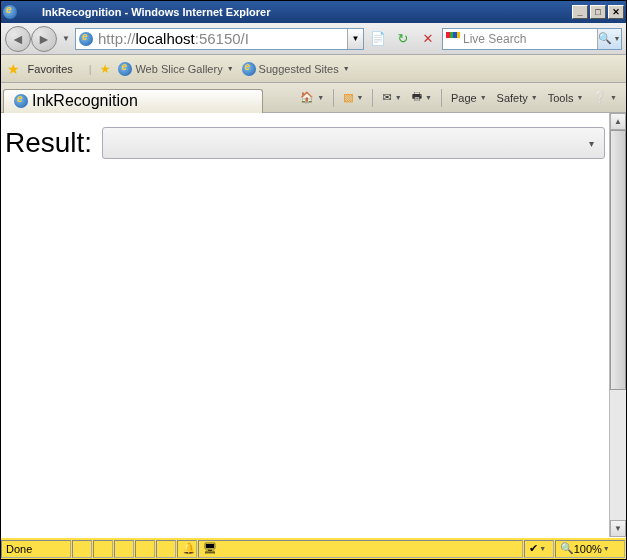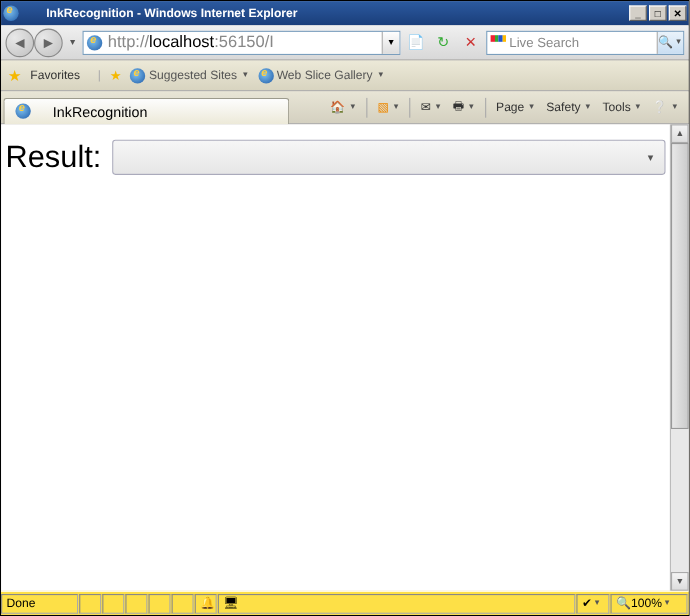--- a/index.html
+++ b/index.html
@@ -18,21 +18,21 @@
 .addr-drop { width: 16px; background: linear-gradient(to bottom,#fefefe,#ddd); border-left: 1px solid #aaa; height: 100%; display: flex; align-items: center; justify-content: center; font-size: 8px; }
 .tb-btn { width: 22px; height: 22px; display: flex; align-items: center; justify-content: center; font-size: 13px; }
 .search-box { width: 180px; display: flex; align-items: center; background: #fff; border: 1px solid #7a9ebd; height: 22px; }
 .search-icon { width: 16px; height: 16px; margin: 0 3px; }
 .search-text { flex: 1; font-size: 12px; color: #888; }
 .search-btn { width: 24px; background: linear-gradient(to bottom,#eaf3fb,#c9def2); border-left: 1px solid #aaa; height: 100%; display: flex; align-items: center; justify-content: center; color: #2c5aa0; }
 .favbar { height: 28px; background: linear-gradient(to bottom, #ece9d8, #d8d4c0); border-bottom: 1px solid #aaa; display: flex; align-items: center; padding: 0 6px; gap: 8px; font-size: 11px; color: #333; }
 .fav-star { color: #f5b800; font-size: 14px; }
 .fav-link { display: flex; align-items: center; gap: 3px; color: #555; }
 .tabrow { height: 30px; background: linear-gradient(to bottom, #e8e5d6, #d4d0c0); border-bottom: 1px solid #aaa; display: flex; align-items: center; }
-.tab { background: linear-gradient(to bottom, #fdfdfd, #ece9d8); border: 1px solid #9c9a8c; border-bottom: none; border-radius: 3px 3px 0 0; height: 24px; margin-top: 6px; padding: 0 10px; display: flex; align-items: center; gap: 20px; font-size: 13px; margin-left: 2px; width: 260px; }
+.tab { background: linear-gradient(to bottom, #fdfdfd, #ece9d8); border: 1px solid #9c9a8c; border-bottom: none; border-radius: 3px 3px 0 0; height: 24px; margin-top: 6px; padding: 0 10px; display: flex; align-items: center; gap: 4px; font-size: 16px; margin-left: 2px; width: 260px; }
 .cmdbar { flex: 1; display: flex; align-items: center; justify-content: flex-end; gap: 4px; padding-right: 6px; font-size: 11px; color: #333; }
 .cmd-item { display: flex; align-items: center; gap: 2px; padding: 2px 3px; }
 .cmd-drop { font-size: 7px; color: #555; margin-left: 1px; }
 .sep { width: 1px; height: 18px; background: #aaa; margin: 0 2px; }
 .content { flex: 1; background: #fff; position: relative; display: flex; }
 .page { flex: 1; padding: 4px; overflow: hidden; }
 .scrollbar { width: 17px; background: #e8e8e8; border-left: 1px solid #bbb; display: flex; flex-direction: column; }
 .scroll-arrow { height: 17px; background: linear-gradient(to bottom, #f4f4f4, #ddd); border: 1px solid #aaa; display: flex; align-items: center; justify-content: center; font-size: 8px; color: #555; }
 .scroll-thumb { background: linear-gradient(to right, #e8e8e8, #ccc); border: 1px solid #999; margin: 0; }
 .ink-panel { border: 3px solid #000; border-radius: 8px; height: 195px; background: linear-gradient(to bottom, #ffff00 0%, #ffffa0 60%, #ffffef 100%); position: relative; }
@@ -88,26 +88,26 @@
     </div>
   </div>
 
   <div class="favbar">
     <span class="fav-star">★</span>
     <span>Favorites</span>
     <span style="margin-left:8px;color:#aaa">|</span>
     <span class="fav-star" style="font-size:12px;">★</span>
     <span class="fav-link">
       <span class="ie-icon"></span>
-      <span>Suggested Sites</span>
+      <span>Web Slice Gallery</span>
       <span class="cmd-drop">▼</span>
     </span>
     <span class="fav-link">
       <span class="ie-icon"></span>
-      <span>Web Slice Gallery</span>
+      <span>Suggested Sites</span>
       <span class="cmd-drop">▼</span>
     </span>
   </div>
 
   <div class="tabrow">
     <div class="tab">
       <span class="ie-icon"></span>
       <span>InkRecognition</span>
     </div>
     <div class="cmdbar">

